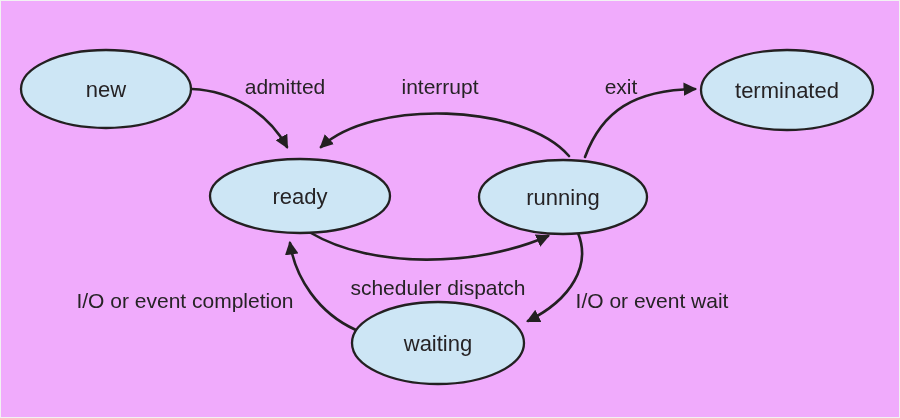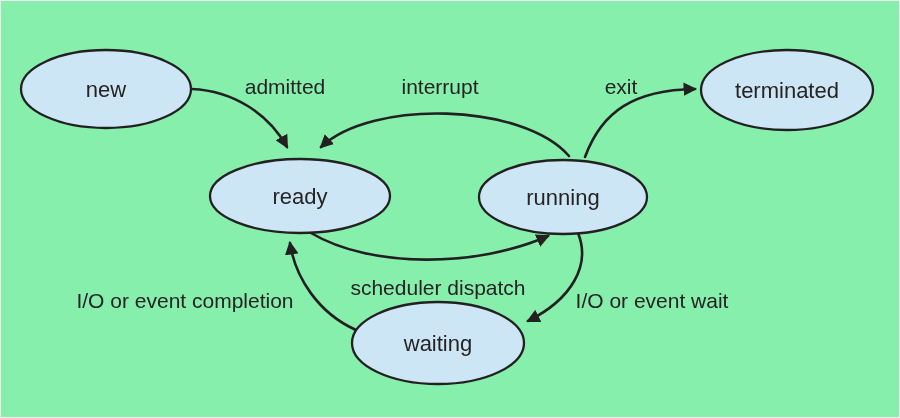--- a/index.html
+++ b/index.html
@@ -4,21 +4,21 @@
 <style>
   html, body {
     margin: 0;
     padding: 0;
     background: #ffffff;
   }
   .stage {
     position: relative;
     width: 900px;
     height: 418px;
-    background: #86efac;
+    background: #f0abfc;
     overflow: hidden;
     font-family: "Liberation Sans", sans-serif;
     box-shadow: inset 0 0 0 1px #f2f2f2;
   }
   svg { display: block; }
   .state-label {
     font-family: "Liberation Sans", sans-serif;
     font-size: 22px;
     fill: #262325;
   }

